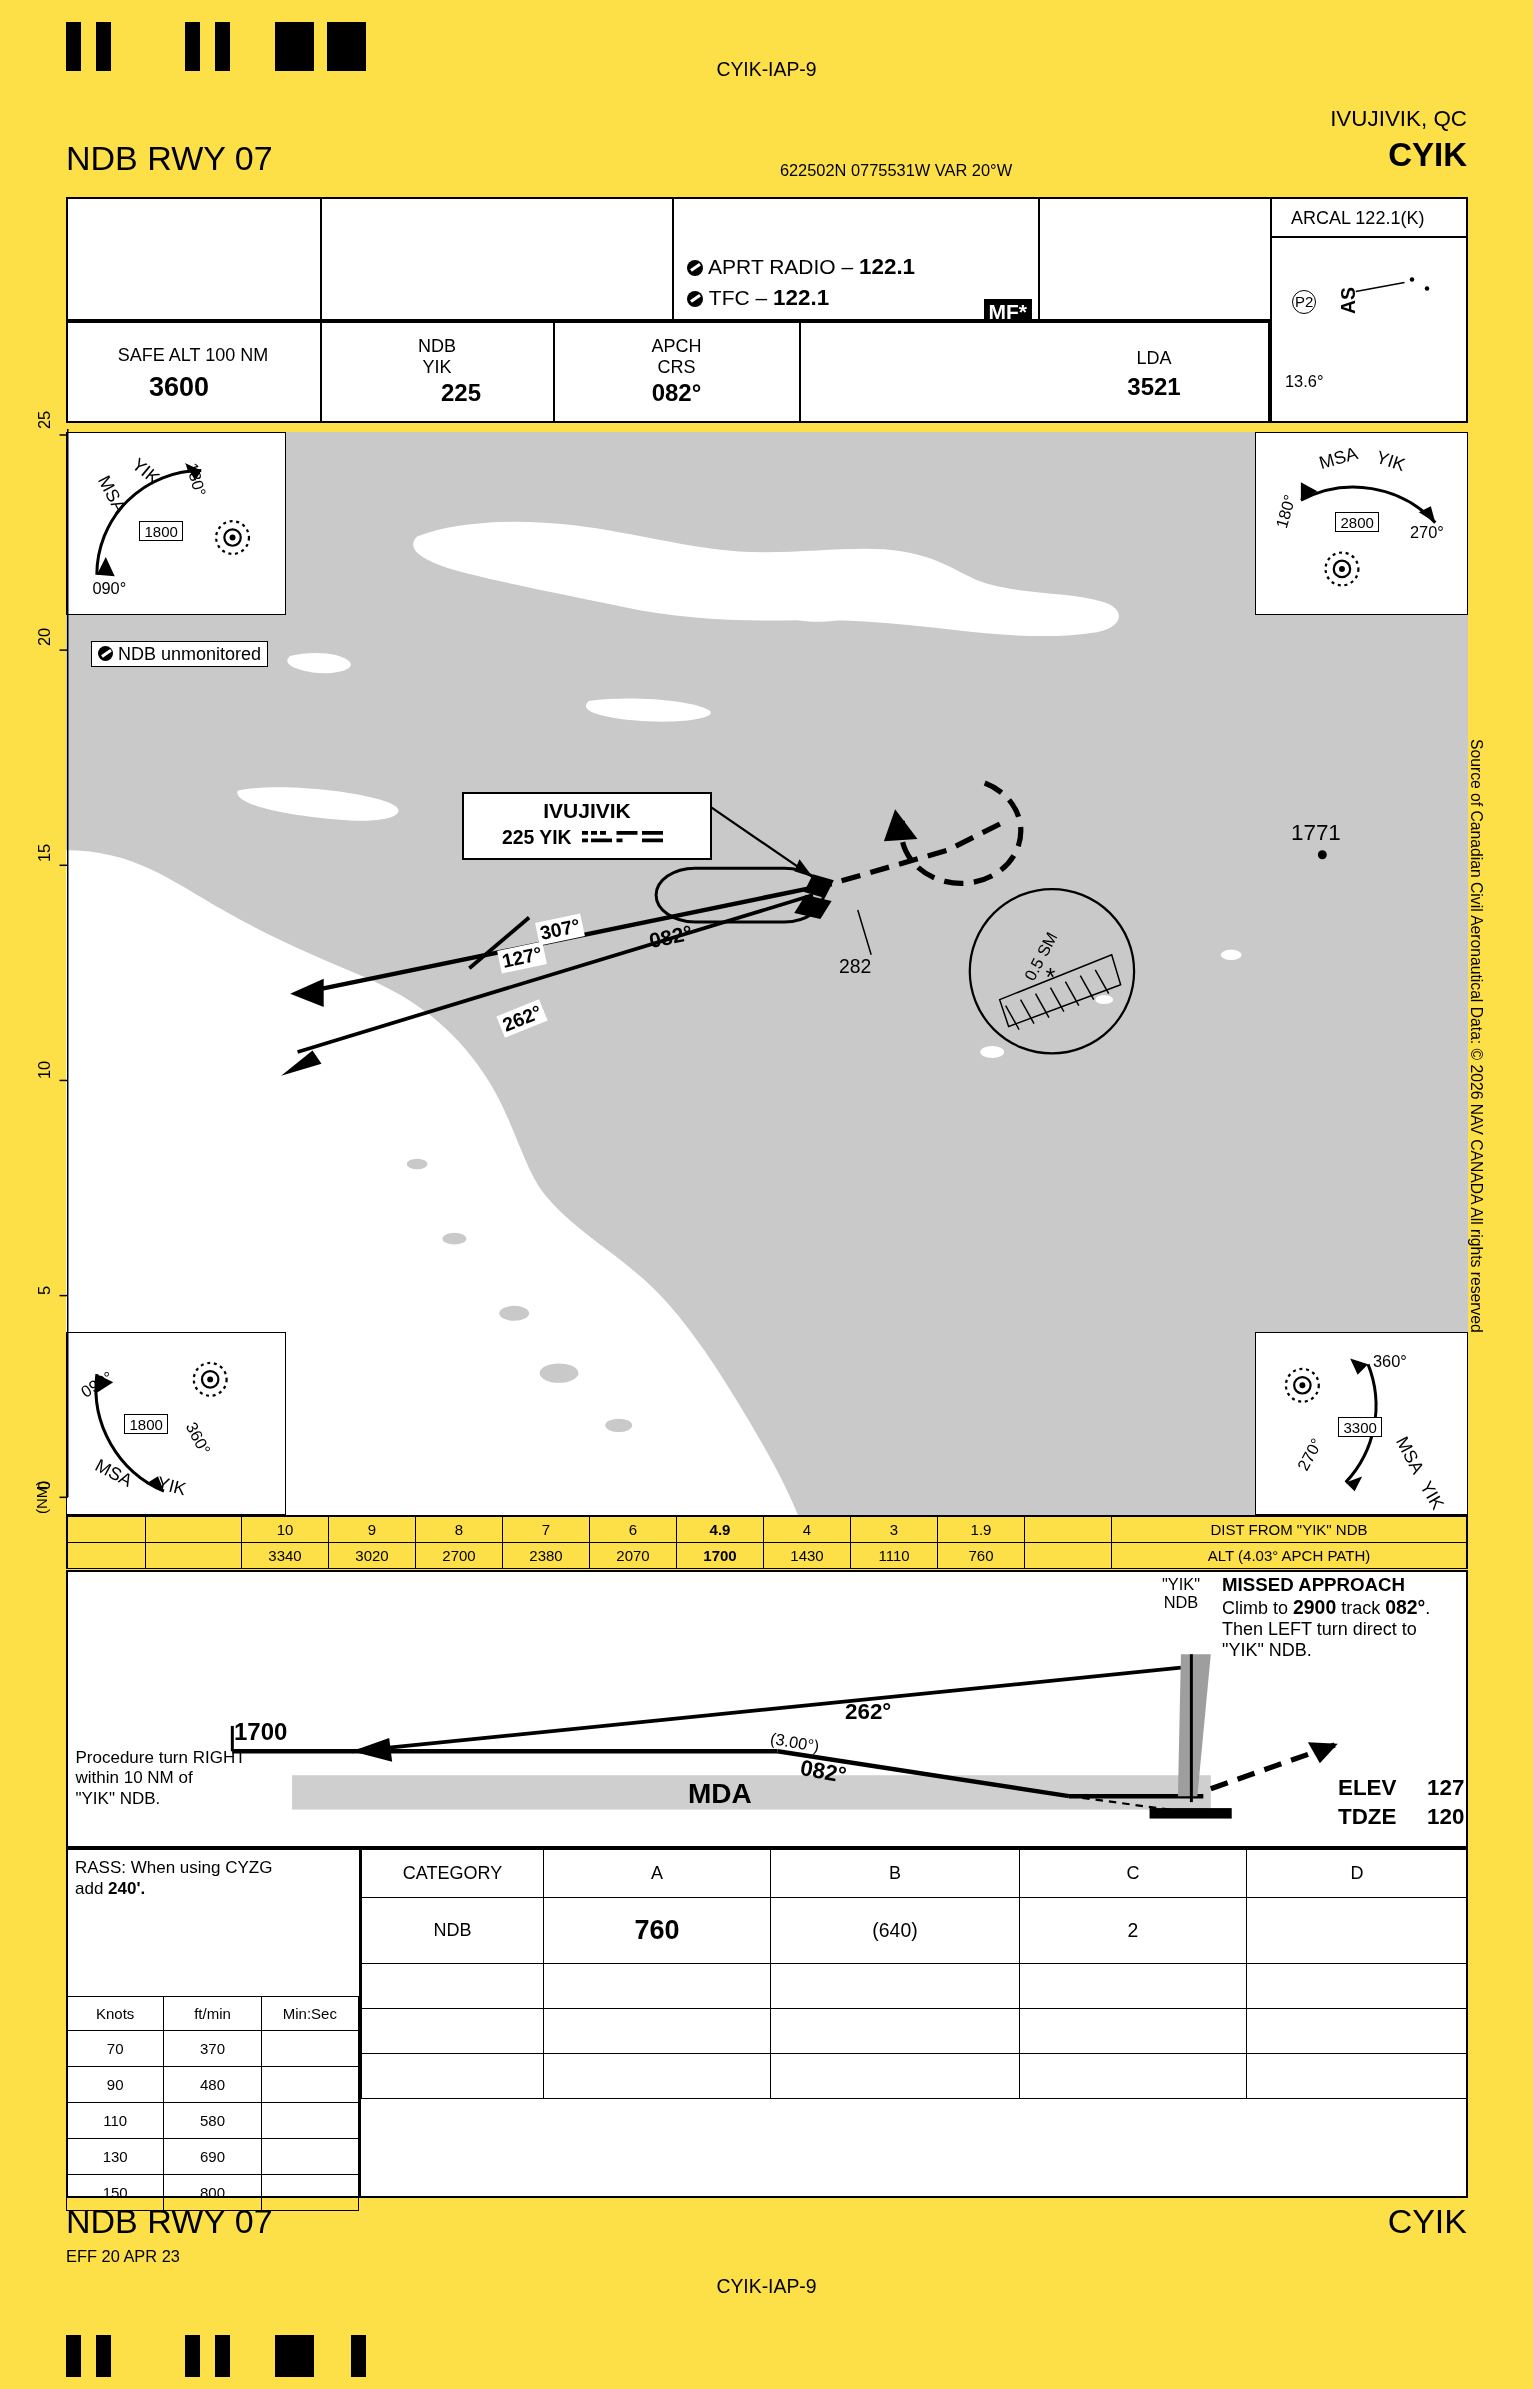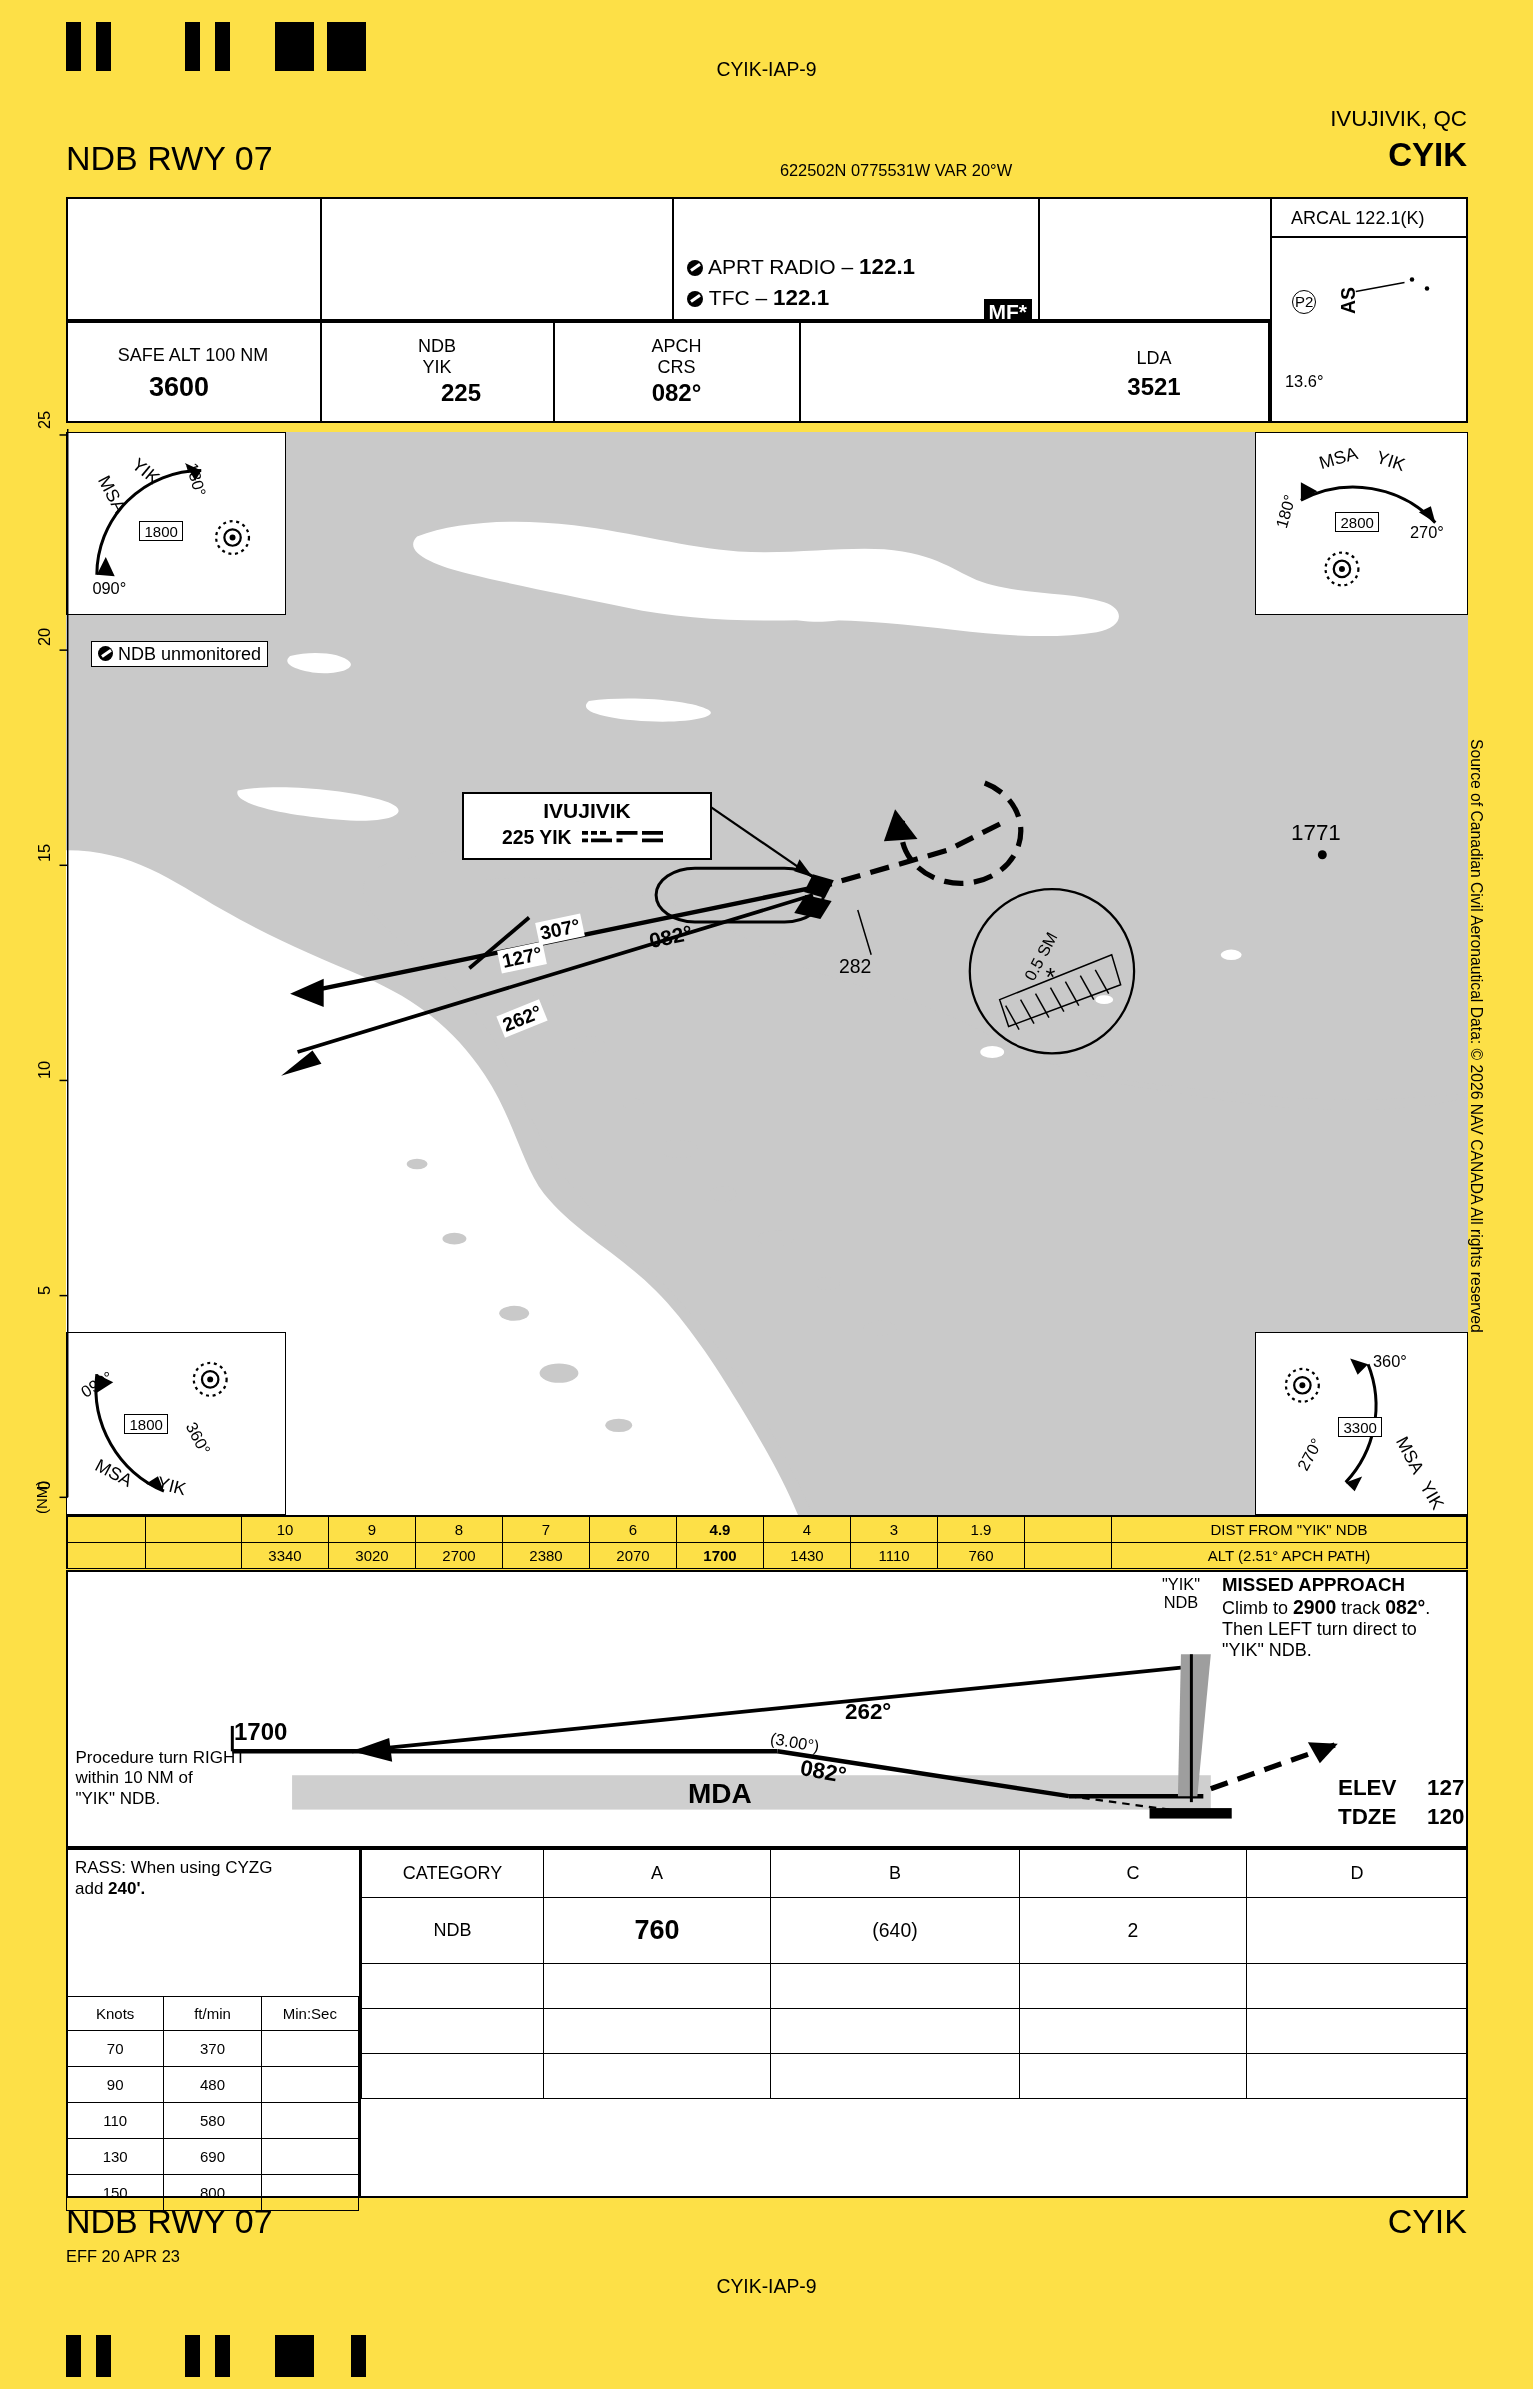--- a/index.html
+++ b/index.html
@@ -340,21 +340,21 @@
         <td class="tblcell">3340</td>
         <td class="tblcell">3020</td>
         <td class="tblcell">2700</td>
         <td class="tblcell">2380</td>
         <td class="tblcell">2070</td>
         <td class="tblcell bold">1700</td>
         <td class="tblcell">1430</td>
         <td class="tblcell">1110</td>
         <td class="tblcell">760</td>
         <td class="tblcell"></td>
-        <td class="tblcell" style="border-right:2.2px solid #000;">ALT (2.51° APCH PATH)</td>
+        <td class="tblcell" style="border-right:2.2px solid #000;">ALT (4.03° APCH PATH)</td>
       </tr>
     </tbody>
       </table>
   </div>
 
   <div class="profbox" style="left:66px;top:1570px;width:1402px;height:278px;border-width:2.2px;">
     <svg width="1399" height="275" style="position:absolute;left:0;top:0;" viewBox="0 0 1873 368">
 
       <rect x="300" y="272" width="1230" height="46" fill="#cfcfcf"></rect>
 

